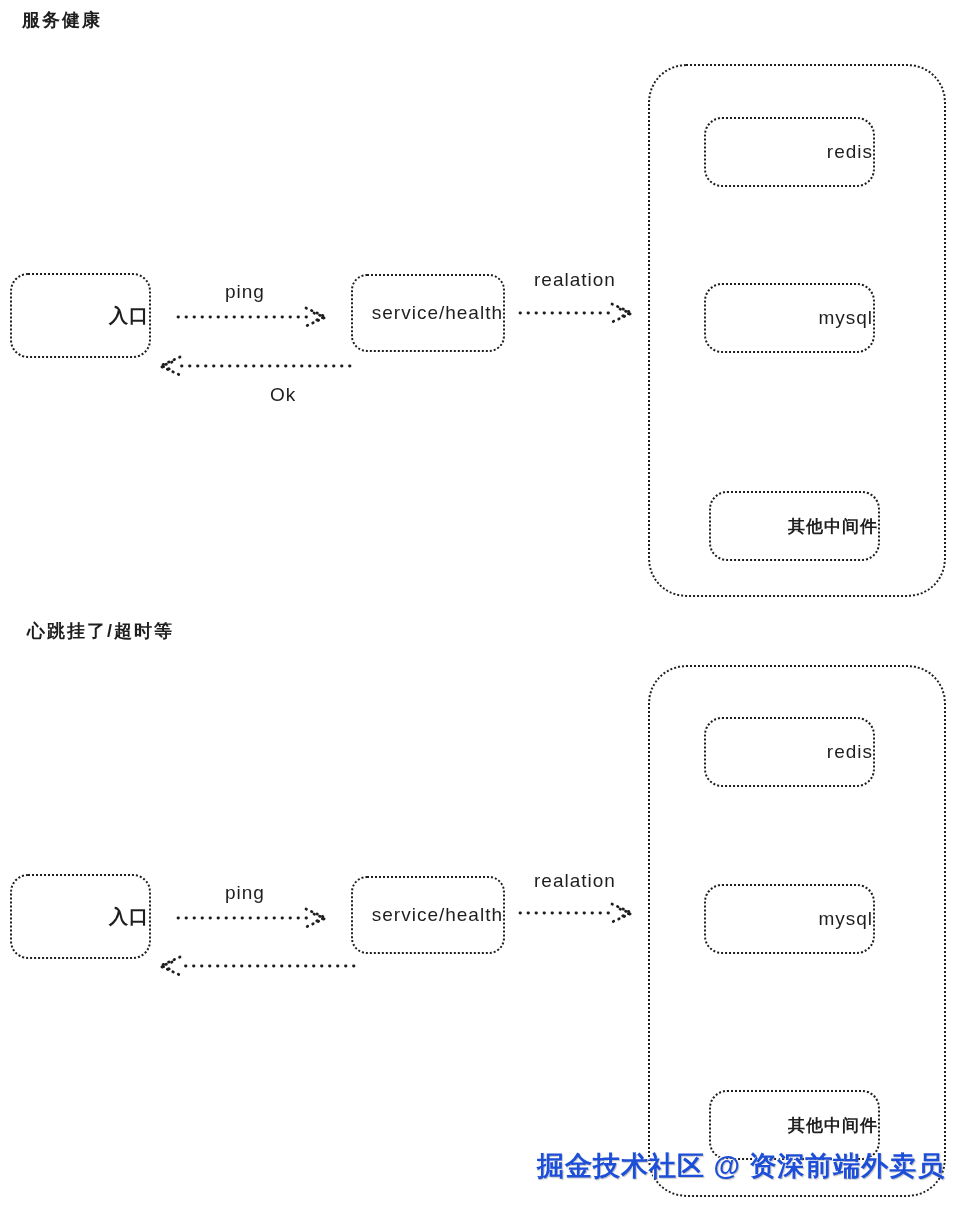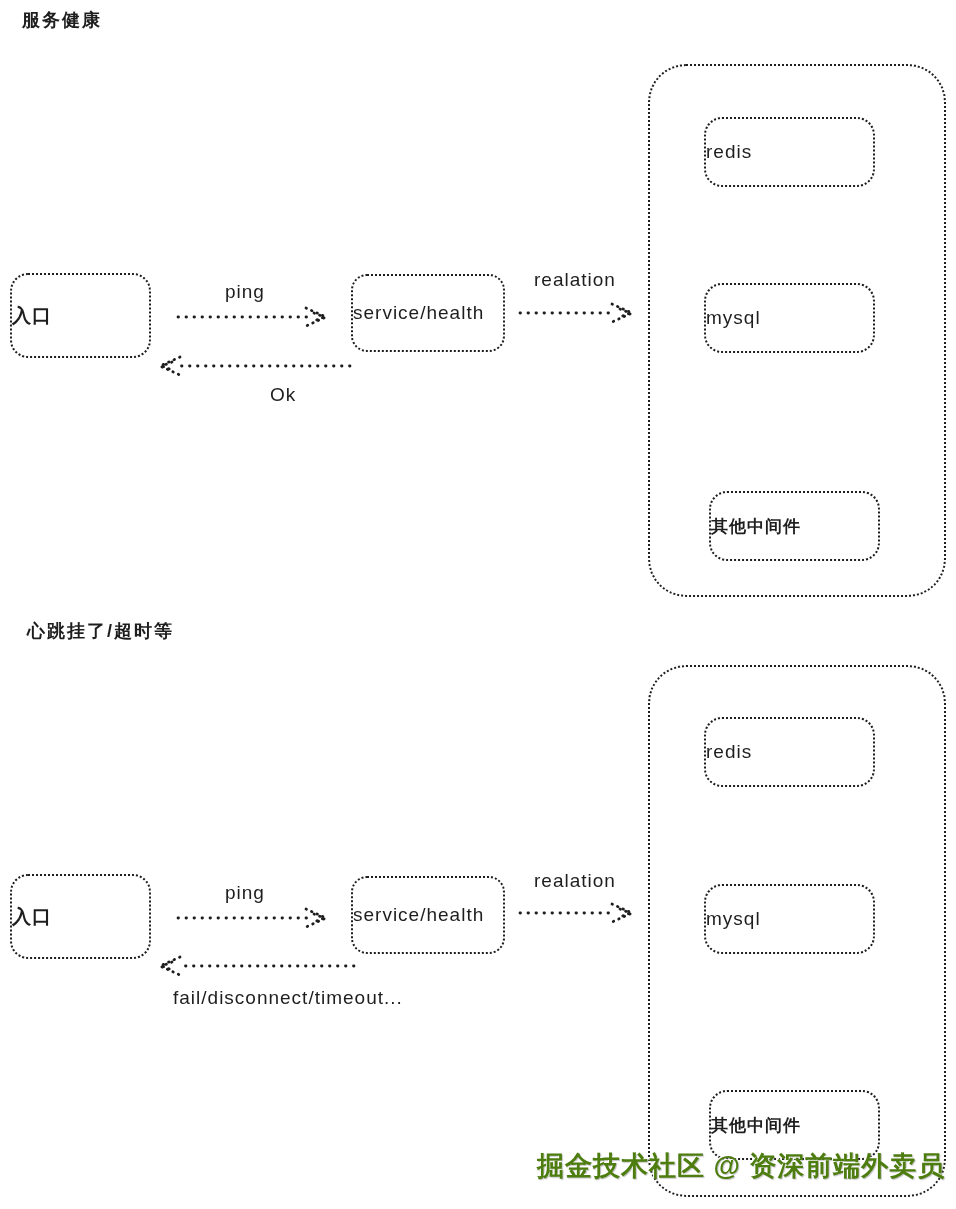--- a/index.html
+++ b/index.html
@@ -3,21 +3,21 @@
 <meta charset="utf-8">
 <style>
   html,body{margin:0;padding:0;background:#ffffff;}
   .canvas{
     position:relative;width:956px;height:1209px;background:#ffffff;overflow:hidden;
     font-family:Liberation Sans, sans-serif;color:#1e1e1e;
   }
   
   .dottedbox{
     position:absolute;border:2.5px dotted #1e1e1e;border-radius:18px;
-    display:flex;align-items:center;justify-content:flex-start;
+    display:flex;align-items:center;justify-content:flex-end;
     background:transparent;box-sizing:border-box;
   }
   .container{border-radius:38px;}
   .boxlabel{font-size:19px;letter-spacing:1px;white-space:nowrap;}
   .cn{font-weight:600;}
   .sectitle{position:absolute;font-size:18px;font-weight:700;letter-spacing:2px;}
   .flowlabel{position:absolute;font-size:19px;white-space:nowrap;letter-spacing:1px;}
   .arrow{position:absolute;}
   .arrow svg{display:block;overflow:visible;}
   .arrow line,.arrow polyline{
@@ -50,21 +50,21 @@
   .s2-ret-arrow{left:156px;top:955px;}
   .s2-fail-label{left:173px;top:987px;}
   .s2-group{left:648px;top:665px;width:298px;height:532px;}
   .s2-redis{left:704px;top:717px;width:171px;height:70px;}
   .s2-mysql{left:704px;top:884px;width:171px;height:70px;}
   .s2-other{left:709px;top:1090px;width:171px;height:70px;}
   
   .watermark{
     position:absolute;left:537px;top:1148px;width:420px;
     font-size:27px;font-weight:700;letter-spacing:1px;white-space:nowrap;
-    color:#4d7c0f;
+    color:#1d4ed8;
     text-shadow:-1px -1px 0 #ffffff,1px 1px 1px rgba(120,120,120,0.45);
   }
 </style>
 </head>
 <body>
 
 <div class="canvas">
 
   <div class="sectitle cn s1-title">服务健康</div>
 
@@ -142,21 +142,20 @@
     </svg>
   </div>
 
   <div class="arrow s2-ret-arrow">
     <svg width="200" height="30" viewBox="0 0 200 30">
       <line x1="198" y1="11" x2="22" y2="11"></line>
       <polyline points="24,2 4,11 24,20"></polyline>
       <polyline points="16,7 6,11 16,15"></polyline>
     </svg>
   </div>
-  <span class="flowlabel s2-fail-label">fail/disconnect/timeout...</span>
 
   <div class="dottedbox container s2-group"></div>
   <div class="dottedbox s2-redis">
     <span class="boxlabel">redis</span>
   </div>
   <div class="dottedbox s2-mysql">
     <span class="boxlabel">mysql</span>
   </div>
   <div class="dottedbox s2-other">
     <span class="boxlabel cn" style="font-size:17px;">其他中间件</span>

